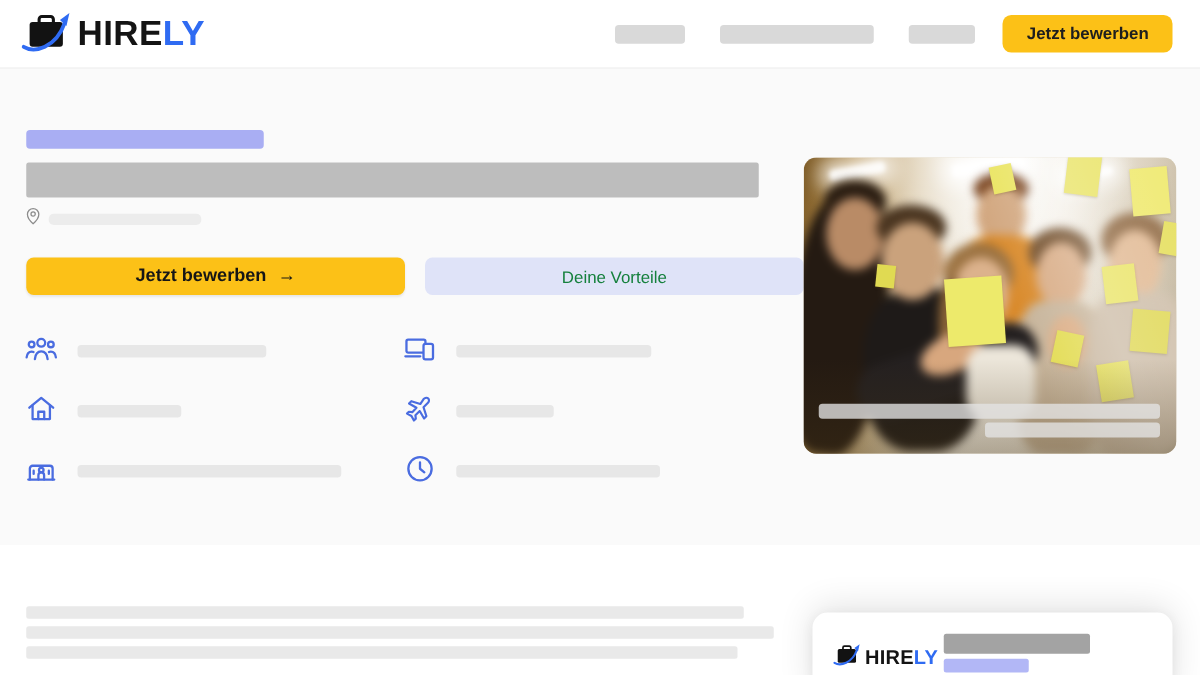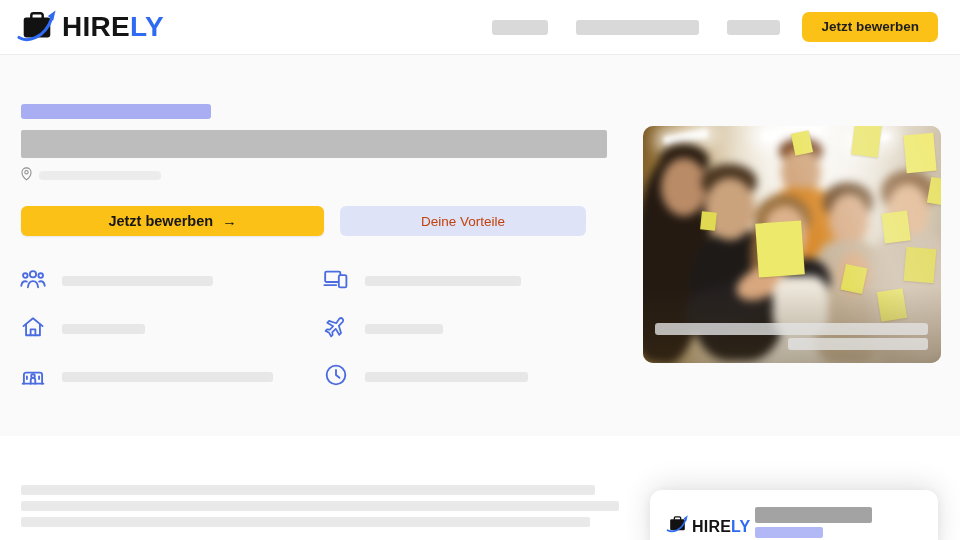--- a/index.html
+++ b/index.html
@@ -41,22 +41,22 @@
   .loc-row{position:absolute;left:20px;top:112px;display:flex;align-items:center;gap:6px;height:16px;}
   .loc-bar{width:122px;height:9px;background:#ececec;border-radius:4px;}
   .btn-row{position:absolute;left:21px;top:151px;display:flex;gap:16px;}
   .btn-apply{
     width:303px;height:30px;background:#fcc117;border:none;border-radius:6px;
     font-family:inherit;font-size:14.5px;font-weight:700;color:#161616;
     display:flex;align-items:center;justify-content:center;gap:9px;cursor:pointer;
     box-shadow:0 1px 2px rgba(0,0,0,.08);
   }
   .btn-benefits{
-    width:246px;height:30px;background:#dfe3f8;border:none;border-radius:6px;
-    font-family:inherit;font-size:13.5px;font-weight:500;color:#c2410c;
+    width:303px;height:30px;background:#dfe3f8;border:none;border-radius:6px;
+    font-family:inherit;font-size:13.5px;font-weight:500;color:#15803d;
     display:flex;align-items:center;justify-content:center;cursor:pointer;
   }
   .feature{position:absolute;display:flex;align-items:center;gap:16px;height:26px;color:#4a6ce0;}
   .f-bar{height:10px;background:#e7e7e7;border-radius:3px;}
   .feat-r1c1{left:20px;top:213px;} .feat-r2c1{left:20px;top:261px;} .feat-r3c1{left:20px;top:309px;}
   .feat-r1c2{left:323px;top:213px;}.feat-r2c2{left:323px;top:261px;}.feat-r3c2{left:323px;top:309px;}
   .w151{width:151px;}.w83{width:83px;}.w211{width:211px;}
   .w156{width:156px;}.w78{width:78px;}.w163{width:163px;}
 
   

